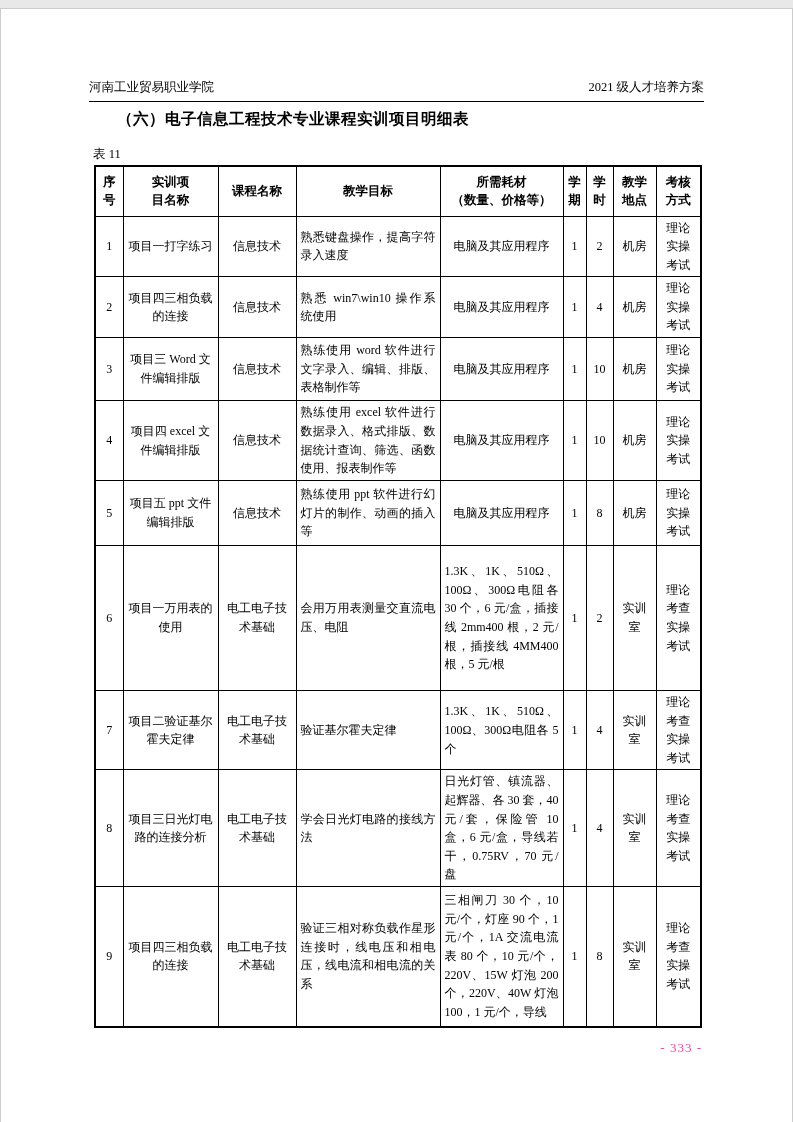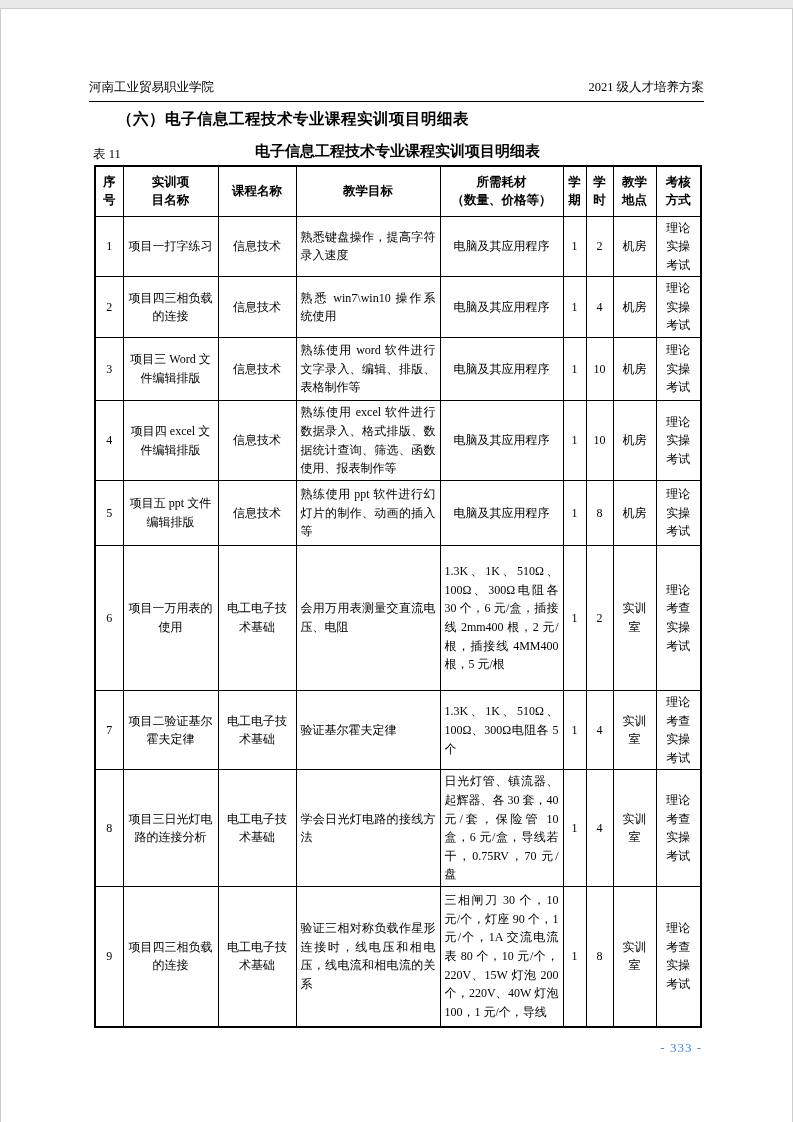--- a/index.html
+++ b/index.html
@@ -87,38 +87,37 @@
   td.c-assess {
     text-align: center;
     white-space: pre-line;
     padding: 2px 1px;
   }
   .page-footer {
     position: absolute;
     top: 1031px; right: 90px;
     font-size: 13px;
     letter-spacing: 1px;
-    color: #3b82f6;
+    color: #ec4899;
   }
 </style>
 </head>
 <body>
 
 <div class="page">
 
   <div class="page-header">
     <span>河南工业贸易职业学院</span>
     <span>2021 级人才培养方案</span>
   </div>
 
   <div class="section-title">（六）电子信息工程技术专业课程实训项目明细表</div>
 
   <div class="table-caption">
     <span class="caption-label">表 11</span>
-    <span class="caption-title">电子信息工程技术专业课程实训项目明细表</span>
   </div>
 
   <table class="grid">
     <colgroup>
       <col style="width:28px">
         <col style="width:95px">
         <col style="width:78px">
       <col style="width:144px">
         <col style="width:123px">
         <col style="width:23px">

